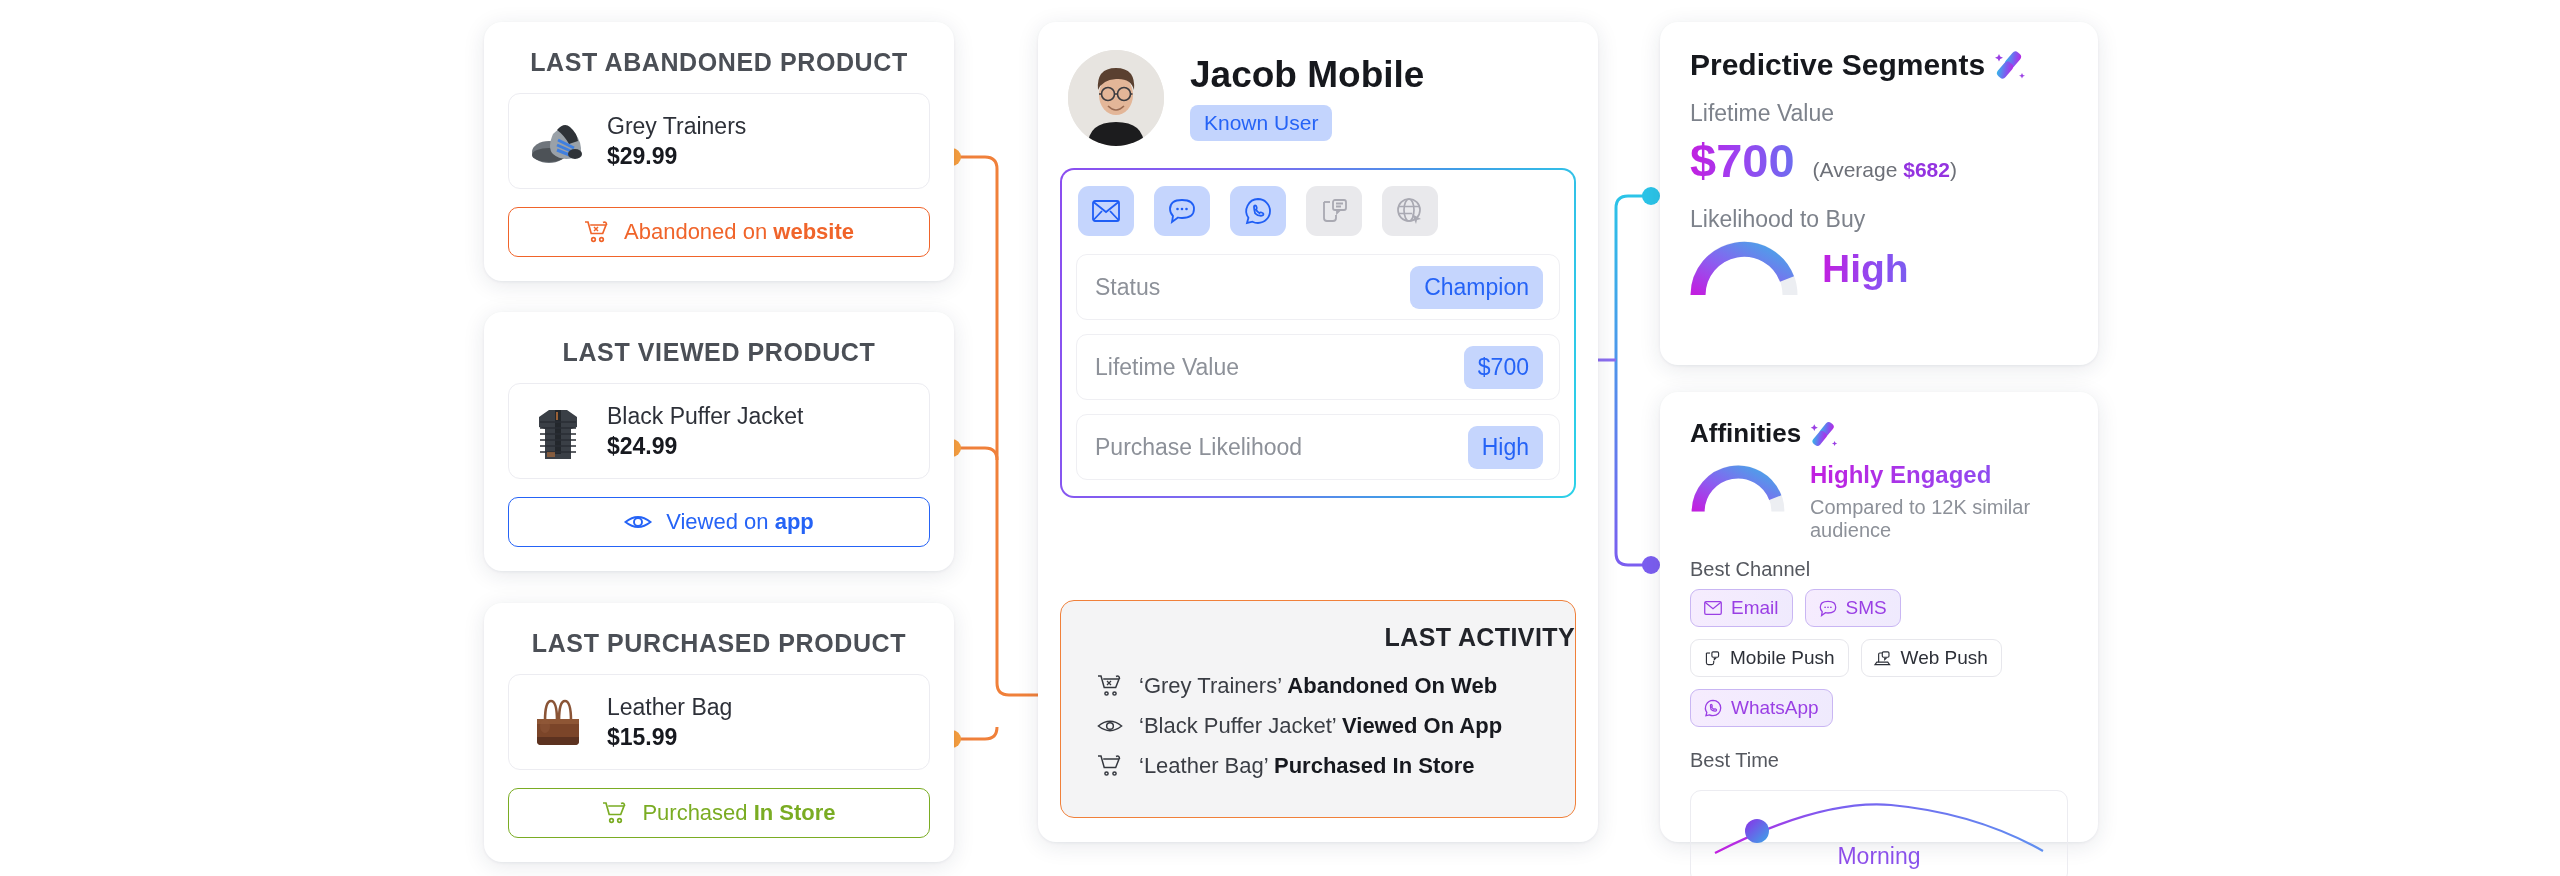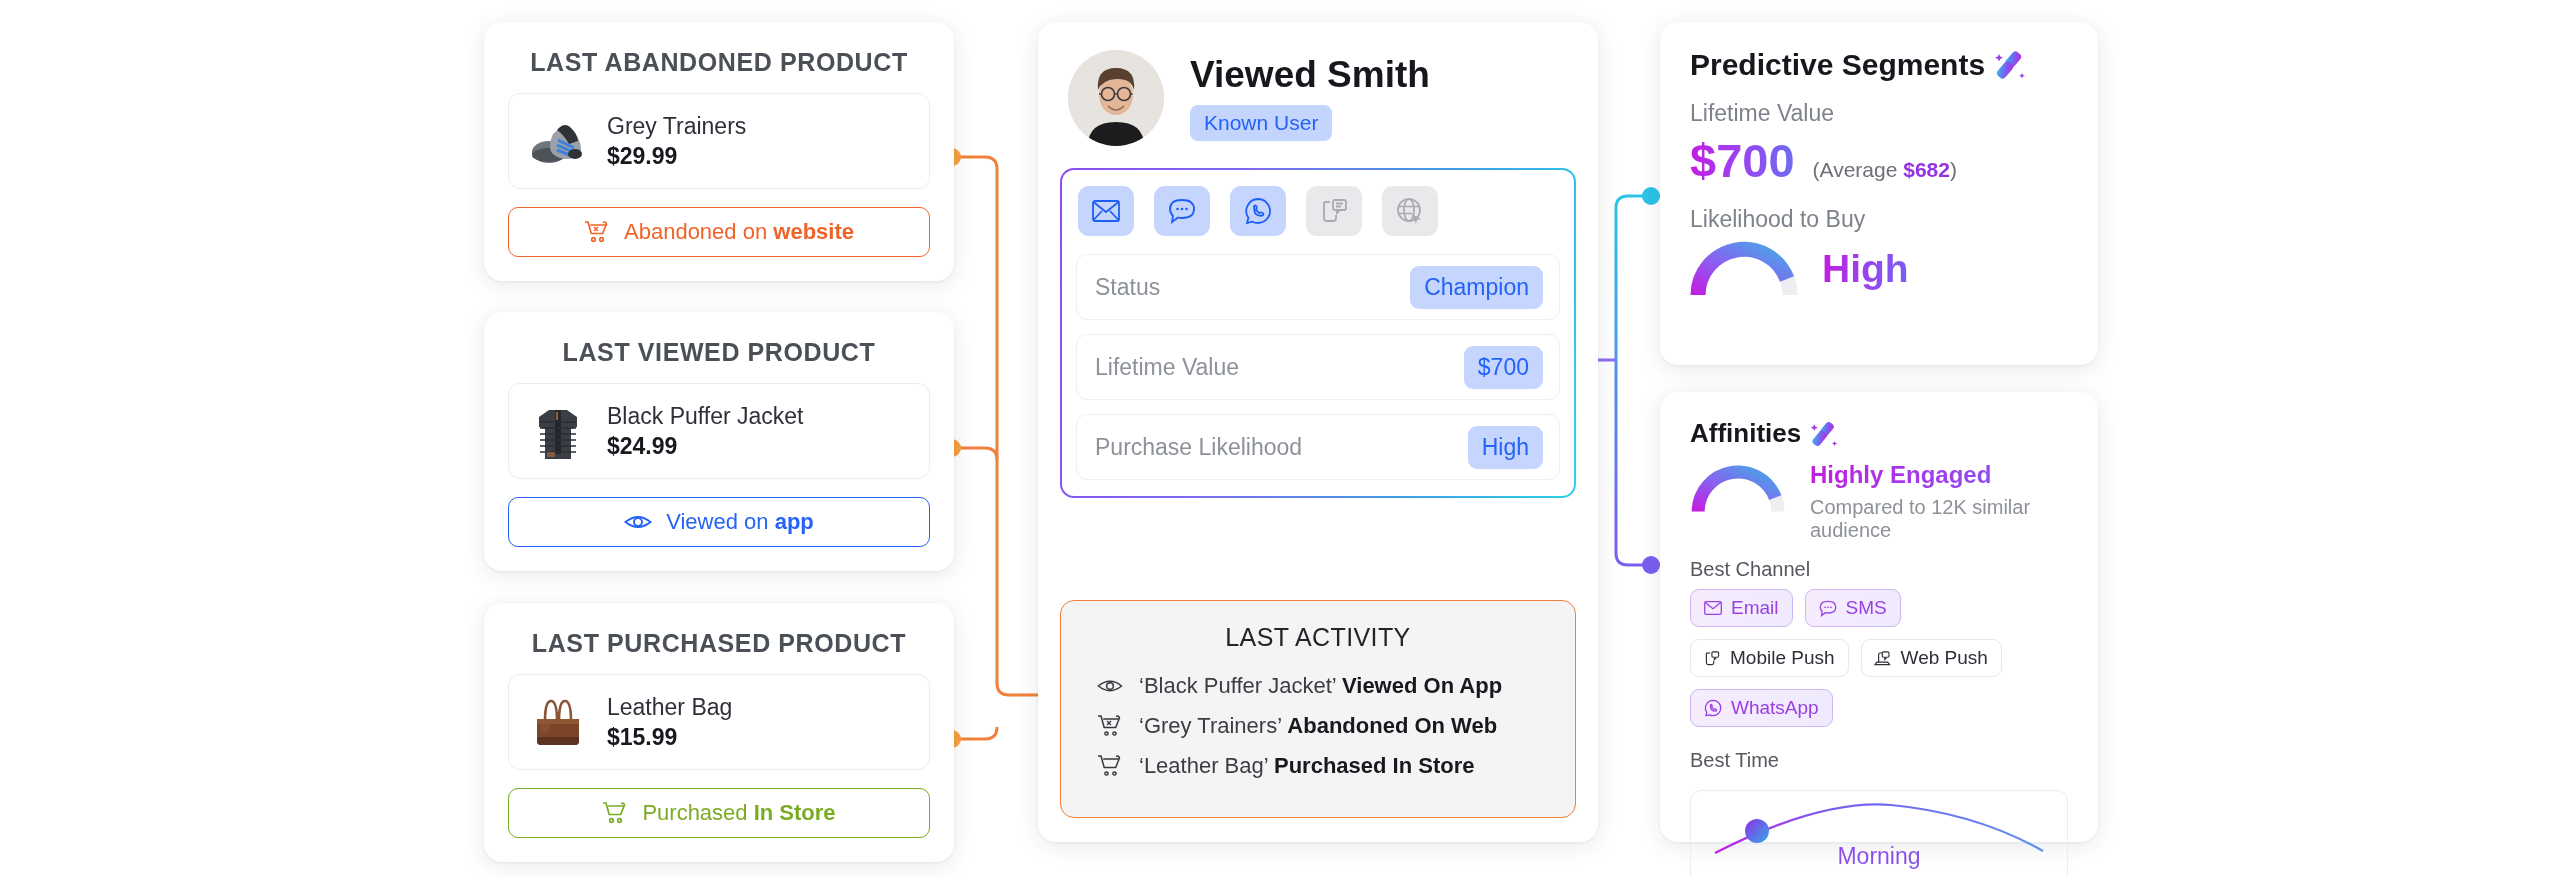--- a/index.html
+++ b/index.html
@@ -104,21 +104,21 @@
     font-size: 23px; border-radius: 9px; padding: 8px 14px;
   }
 
   #activity-card {
     position: absolute;
     border: 1.6px solid #f0803a;
     background: #f4f4f5;
     border-radius: 14px;
   }
   .act-title {
-    text-align: center; font-size: 25px; font-weight: normal;
+    text-align: right; font-size: 25px; font-weight: bold;
     color: #22242a; letter-spacing: .4px; padding: 22px 0 14px 0;
   }
   .act-item {
     display: flex; align-items: center; gap: 16px;
     padding: 7px 0 7px 36px; font-size: 22px; color: #3a3d44;
   }
   .act-item b { color: #17191f; font-weight: bold; }
 
   
   #pred-card { width: 438px; }
@@ -335,21 +335,21 @@
           <ellipse cx="48" cy="45" rx="17" ry="20" fill="#e3b698"></ellipse>
           <path d="M30 40 q-2 -22 18 -22 q20 0 18 22 q-3 -12 -18 -11 q-14 1 -18 11z" fill="#5a4030"></path>
           <circle cx="40" cy="44" r="6.5" fill="none" stroke="#3c3c40" stroke-width="1.6"></circle>
           <circle cx="56" cy="44" r="6.5" fill="none" stroke="#3c3c40" stroke-width="1.6"></circle>
           <path d="M46.5 44 h3 M33.5 44 h-2.5 M62.5 44 h2" stroke="#3c3c40" stroke-width="1.6"></path>
           <path d="M41 57 q7 6 14 0 q-7 4 -14 0z" fill="#fff"></path>
           <path d="M40 56 q8 8 16 0" fill="none" stroke="#9a6a50" stroke-width="1.6"></path>
         </svg>
       </div>
       <div>
-        <div class="profile-name">Viewed Smith</div>
+        <div class="profile-name">Jacob Mobile</div>
         <div class="known-chip">Known User</div>
       </div>
     </div>
 
     <div class="grad-box">
       <div class="grad-box-inner">
         <div class="chan-row">
           <div class="chan on">
             <svg width="28" height="22" viewBox="0 0 28 22" fill="none" stroke="currentColor" stroke-width="1.8">
               <rect x="1" y="1" width="26" height="20" rx="2"></rect>
@@ -403,41 +403,41 @@
           <span class="kv-val">High</span>
         </div>
       </div>
     </div>
 
     <div id="activity-card" style="left:22px; right:22px; top:578px; height:218px;">
       <div class="act-title">LAST ACTIVITY</div>
 
       <div class="act-item">
         <span>
-          <svg width="26" height="20" viewBox="0 0 28 20" fill="none" stroke="#35383f" stroke-width="1.6">
-            <path d="M1.5 10 Q14 0 26.5 10 Q14 20 1.5 10z"></path>
-              <circle cx="14" cy="10" r="3.6"></circle>
-          </svg>
-        </span>
-        <span><span>‘Black Puffer Jacket’</span>
-        <b>Viewed On App</b></span>
-      </div>
-
-      <div class="act-item">
-        <span>
           <svg width="26" height="24" viewBox="0 0 26 24" fill="none" stroke="#35383f" stroke-width="1.5">
             <path d="M1 2 h3 l3.2 11.5 h11.5 L22 5 H6.2"></path>
               <path d="M19 2.5 q3.5 -1.5 3.5 2.5"></path>
             <circle cx="9.5" cy="19.5" r="1.6"></circle>
               <circle cx="17.5" cy="19.5" r="1.6"></circle>
             <path d="M10 7 l4 4 M14 7 l-4 4" stroke-width="1.3"></path>
           </svg>
         </span>
         <span><span>‘Grey Trainers’</span>
         <b>Abandoned On Web</b></span>
+      </div>
+
+      <div class="act-item">
+        <span>
+          <svg width="26" height="20" viewBox="0 0 28 20" fill="none" stroke="#35383f" stroke-width="1.6">
+            <path d="M1.5 10 Q14 0 26.5 10 Q14 20 1.5 10z"></path>
+              <circle cx="14" cy="10" r="3.6"></circle>
+          </svg>
+        </span>
+        <span><span>‘Black Puffer Jacket’</span>
+        <b>Viewed On App</b></span>
       </div>
 
       <div class="act-item">
         <span>
           <svg width="26" height="24" viewBox="0 0 26 24" fill="none" stroke="#35383f" stroke-width="1.5">
             <path d="M1 2 h3 l3.2 11.5 h11.5 L22 5 H6.2"></path>
               <path d="M19 2.5 q3.5 -1.5 3.5 2.5"></path>
             <circle cx="9.5" cy="19.5" r="1.6"></circle>
               <circle cx="17.5" cy="19.5" r="1.6"></circle>
           </svg>

